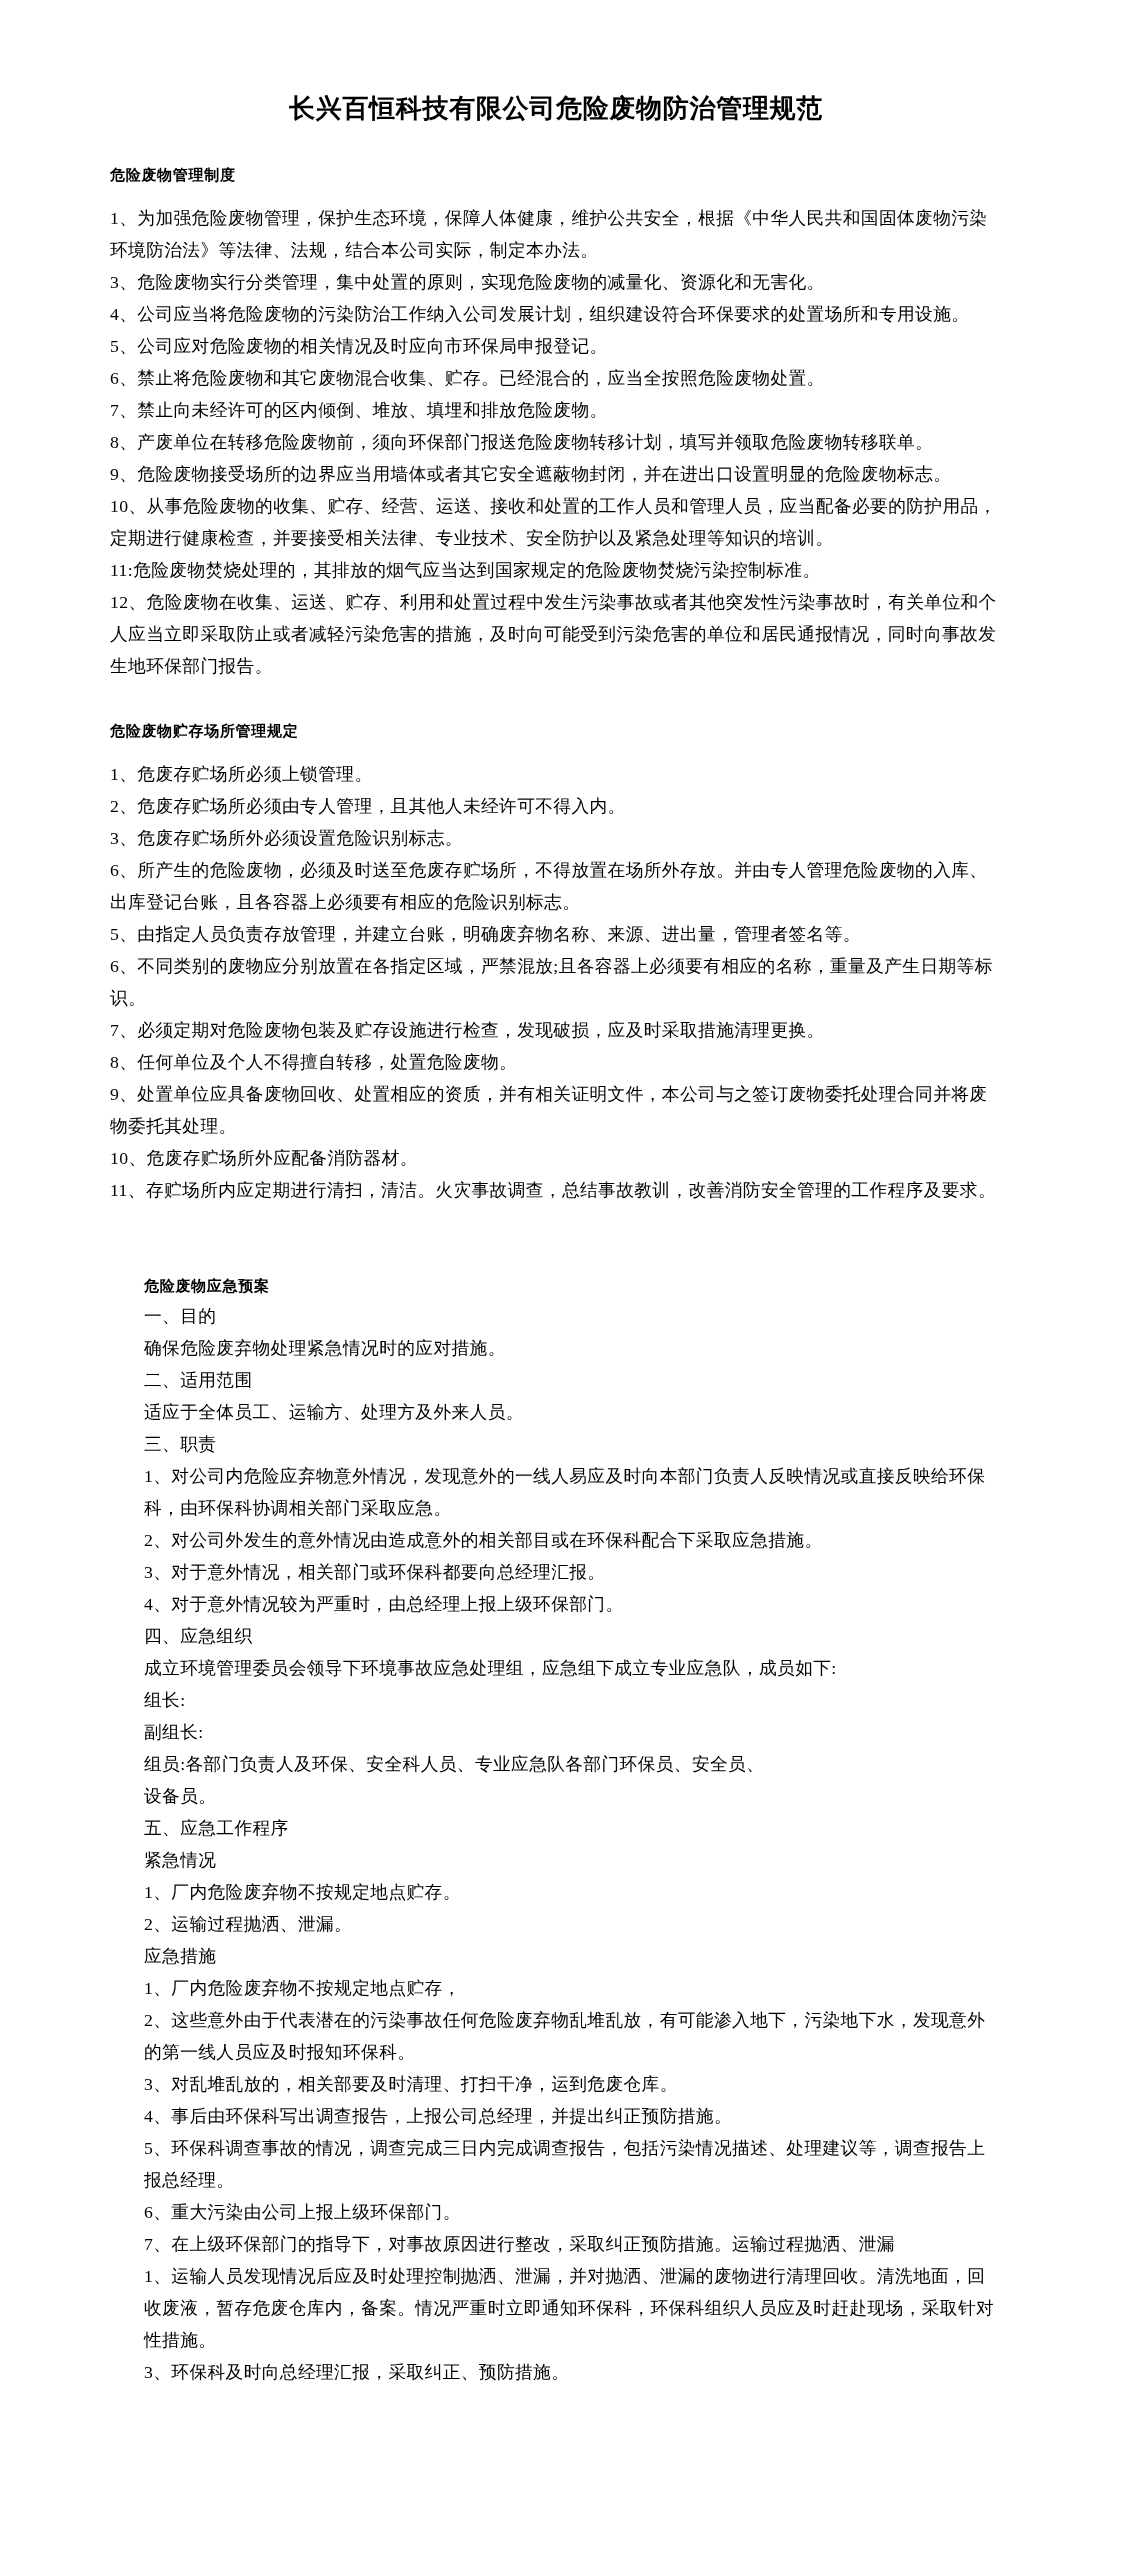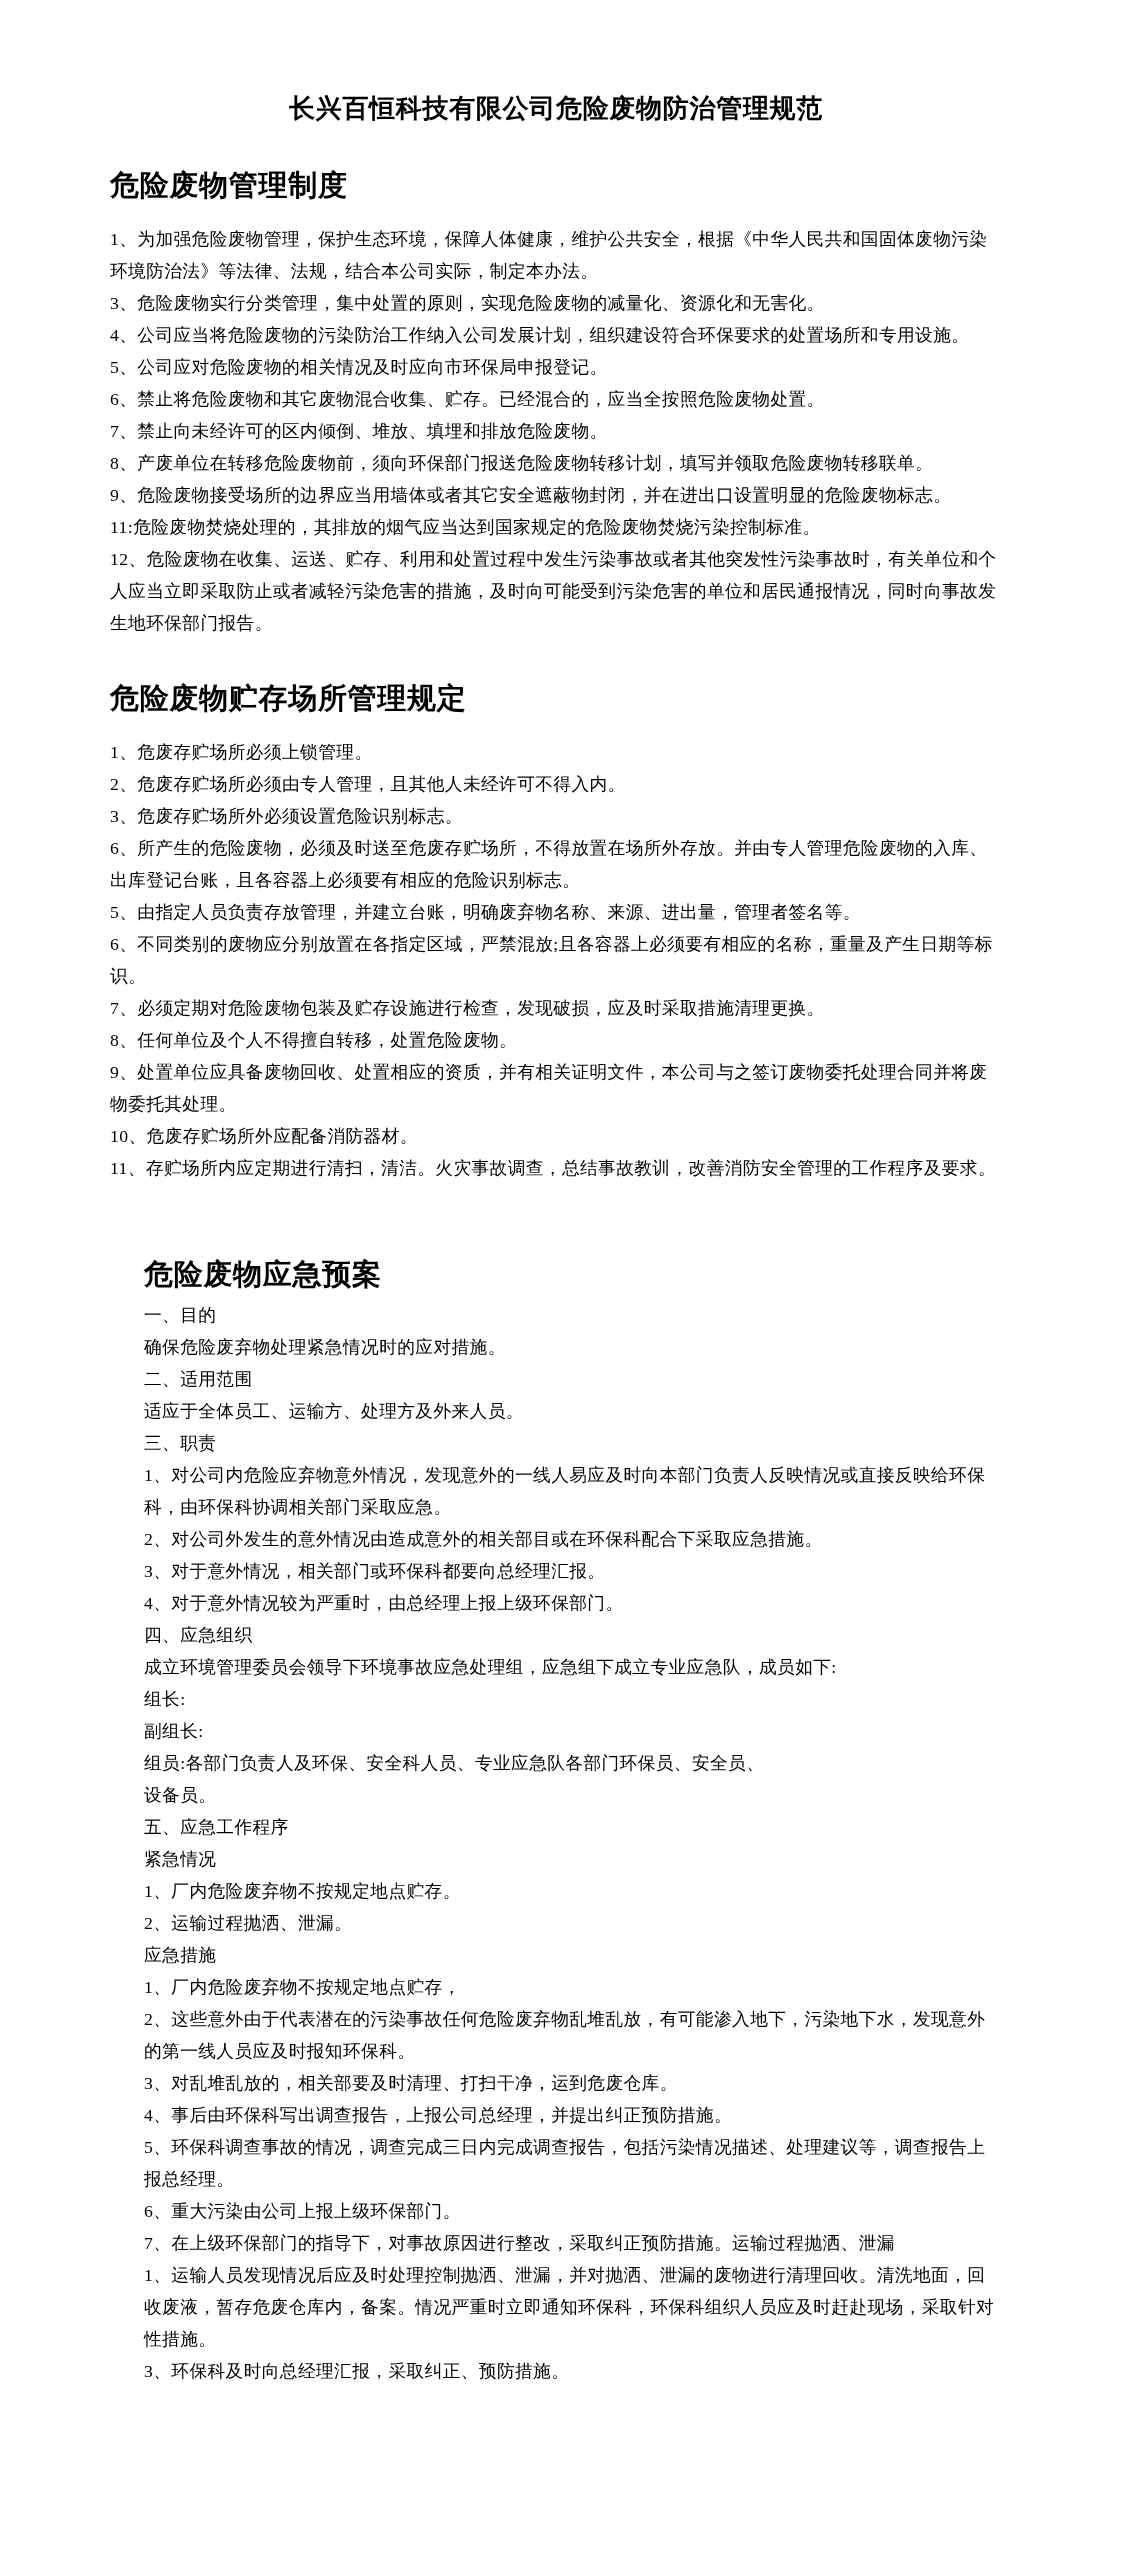--- a/index.html
+++ b/index.html
@@ -22,21 +22,21 @@
     font-size: 26px;
     font-weight: bold;
     text-align: center;
     letter-spacing: 0.7px;
   }
   .section {
     margin-top: 40px;
   }
   .section-heading {
     margin: 0 0 17px 0;
-    font-size: 29px;
+    font-size: 15px;
     font-weight: bold;
     letter-spacing: 0.7px;
   }
   .section-emergency {
     margin-top: 71px;
     margin-left: 34px;
   }
   .section-emergency .section-heading {
     margin-bottom: 4.3px;
   }
@@ -58,20 +58,21 @@
   <div class="section">
     <h2 class="section-heading">危险废物管理制度</h2>
     <p class="line">1、为加强危险废物管理，保护生态环境，保障人体健康，维护公共安全，根据《中华人民共和国固体废物污染环境防治法》等法律、法规，结合本公司实际，制定本办法。</p>
     <p class="line">3、危险废物实行分类管理，集中处置的原则，实现危险废物的减量化、资源化和无害化。</p>
     <p class="line">4、公司应当将危险废物的污染防治工作纳入公司发展计划，组织建设符合环保要求的处置场所和专用设施。</p>
     <p class="line">5、公司应对危险废物的相关情况及时应向市环保局申报登记。</p>
     <p class="line">6、禁止将危险废物和其它废物混合收集、贮存。已经混合的，应当全按照危险废物处置。</p>
     <p class="line">7、禁止向未经许可的区内倾倒、堆放、填埋和排放危险废物。</p>
     <p class="line">8、产废单位在转移危险废物前，须向环保部门报送危险废物转移计划，填写并领取危险废物转移联单。</p>
     <p class="line">9、危险废物接受场所的边界应当用墙体或者其它安全遮蔽物封闭，并在进出口设置明显的危险废物标志。</p>
+    <p class="line">10、从事危险废物的收集、贮存、经营、运送、接收和处置的工作人员和管理人员，应当配备必要的防护用品，定期进行健康检查，并要接受相关法律、专业技术、安全防护以及紧急处理等知识的培训。</p>
     <p class="line">11:危险废物焚烧处理的，其排放的烟气应当达到国家规定的危险废物焚烧污染控制标准。</p>
     <p class="line">12、危险废物在收集、运送、贮存、利用和处置过程中发生污染事故或者其他突发性污染事故时，有关单位和个人应当立即采取防止或者减轻污染危害的措施，及时向可能受到污染危害的单位和居民通报情况，同时向事故发生地环保部门报告。</p>
   </div>
 
   <div class="section">
     <h2 class="section-heading">危险废物贮存场所管理规定</h2>
     <p class="line">1、危废存贮场所必须上锁管理。</p>
     <p class="line">2、危废存贮场所必须由专人管理，且其他人未经许可不得入内。</p>
     <p class="line">3、危废存贮场所外必须设置危险识别标志。</p>
     <p class="line">6、所产生的危险废物，必须及时送至危废存贮场所，不得放置在场所外存放。并由专人管理危险废物的入库、出库登记台账，且各容器上必须要有相应的危险识别标志。</p>

